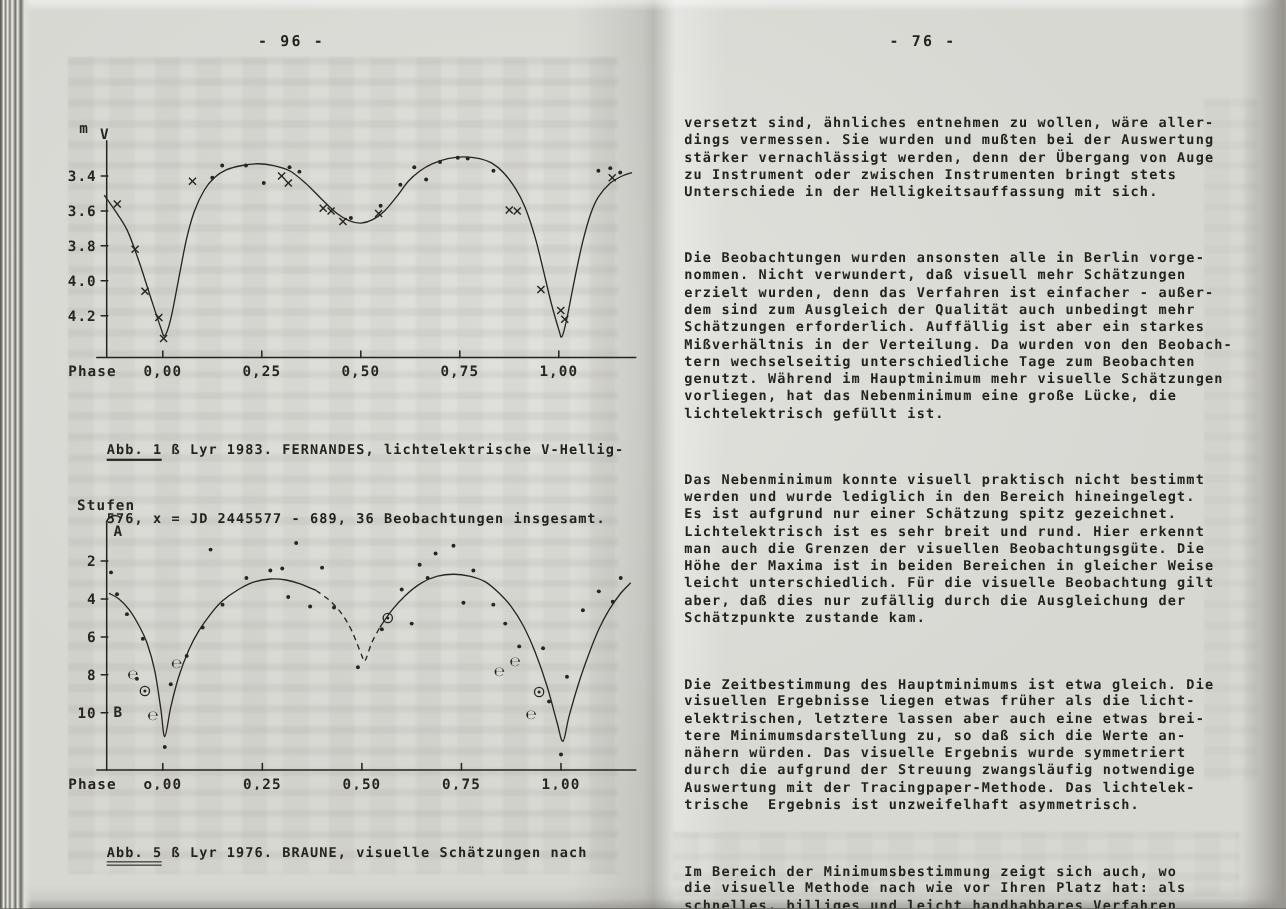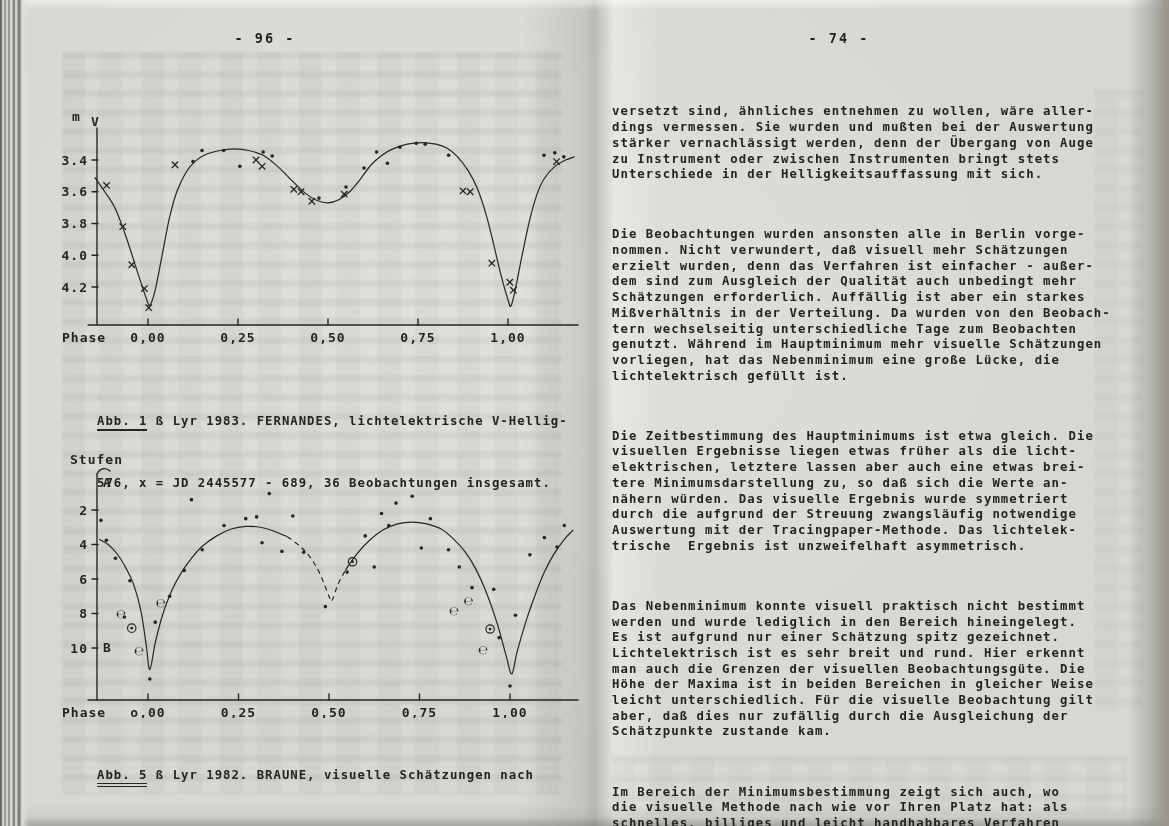--- a/index.html
+++ b/index.html
@@ -14,21 +14,21 @@
     font-family:"DejaVu Sans Mono","Liberation Mono",monospace;color:#24241e;}
   .book-edge{position:absolute;left:0;top:0;width:30px;height:826px;z-index:3;
     background:linear-gradient(90deg,#53524c 0,#8e8d86 2px,#f7f7f3 3px,#85847d 5px,#efefeb 7px,#7b7a73 9px,#f3f3ef 11px,#716f68 14px,#e9e9e4 16px,#696862 19px,#dfdfda 22px,rgba(215,215,210,0) 29px);}
   .bleed{position:absolute;z-index:1;pointer-events:none;filter:blur(1.1px);opacity:.5;
     background:
       repeating-linear-gradient(90deg, rgba(105,103,92,.13) 0 23px, rgba(0,0,0,0) 23px 37px, rgba(105,103,92,.10) 37px 61px, rgba(0,0,0,0) 61px 79px),
       repeating-linear-gradient(180deg, rgba(105,103,92,.17) 0 7px, rgba(0,0,0,0) 7px 19px);}
   .content{position:absolute;z-index:2;}
   .page-number{font-weight:700;font-size:13.5px;letter-spacing:2px;text-align:center;}
   .body-text{font-size:12.3px;font-weight:700;letter-spacing:1.05px;line-height:15.7px;white-space:pre;}
-  .para{margin:0 0 13px 4px;white-space:pre;}
+  .para{margin:0 0 13px 14px;white-space:pre;}
   .caption{font-size:12.3px;font-weight:700;letter-spacing:1px;line-height:20.5px;white-space:pre;}
   .abb1{border-bottom:2px solid #26261f;padding-bottom:1px;}
   .abb2{border-bottom:4px double #26261f;padding-bottom:1px;}
   svg{display:block;}
   svg .ax{stroke:#26261f;stroke-width:1.4;fill:none;stroke-linecap:round;}
   svg .tick{font:700 13px "DejaVu Sans Mono","Liberation Mono",monospace;fill:#26261f;letter-spacing:1px;}
   svg .curve{stroke:#26261f;stroke-width:1.2;fill:none;}
   svg .ink{fill:#26261f;}
   svg .mk{stroke:#26261f;stroke-width:1.3;}
   svg .ring{fill:none;stroke:#26261f;stroke-width:1.2;}
@@ -125,21 +125,21 @@
         <path d="M430.6 162.3875 L437 155.9875" class="mk"></path>
         <path d="M448.59999999999997 175.03750000000002 L454.99999999999994 181.4375" class="mk"></path>
         <path d="M448.59999999999997 181.4375 L454.99999999999994 175.03750000000002" class="mk"></path>
         <path d="M452.2 182.975 L458.59999999999997 189.37499999999997" class="mk"></path>
         <path d="M452.2 189.37499999999997 L458.59999999999997 182.975" class="mk"></path>
         <path d="M495.40000000000003 54.38750000000003 L501.8 60.78750000000004" class="mk"></path>
         <path d="M495.40000000000003 60.78750000000004 L501.8 54.38750000000003" class="mk"></path>
       </svg>
   </div>
 
-  <div class="content caption" style="left:97px;top:370px;width:478px;">
+  <div class="content caption" style="left:97px;top:358px;width:478px;">
     <div><span class="abb1">Abb. 1</span><span> ß Lyr 1983. FERNANDES, lichtelektrische V-Hellig-</span></div>
     <div>576, x = JD 2445577 - 689, 36 Beobachtungen insgesamt.</div>
   </div>
 
   <div class="content" style="left:58px;top:446px;">
     <svg width="525" height="272" viewBox="0 0 525 272">
         <path d="M39 28 V 254" class="ax"></path>
         <path d="M30 254 H 520" class="ax"></path>
         <path d="M39 28 C 42 22,48 21,52 25" class="ax"></path>
         <path d="M34 64 H 40" class="ax"></path>
@@ -218,61 +218,61 @@
         <circle cx="294.53" cy="115.75" r="4.2" class="ring"></circle>
         <circle cx="294.53" cy="115.75" r="1.4" class="ink"></circle>
         <circle cx="432.09" cy="183.025" r="4.2" class="ring"></circle>
         <circle cx="432.09" cy="183.025" r="1.4" class="ink"></circle>
         <text x="45.112" y="41.2625" class="tick">A</text>
         <text x="45.112" y="206" class="tick">B</text>
       </svg>
   </div>
 
   <div class="content caption" style="left:97px;top:724px;width:478px;">
-    <div><span class="abb2">Abb. 5</span><span> ß Lyr 1982. BRAUNE, visuelle Schätzungen nach</span></div>
-    
-    
-    
-  </div>
-
-  <div class="content page-number" style="left:594px;top:30px;width:490px;">- 74 -</div>
+    <div><span class="abb2">Abb. 5</span><span> ß Lyr 1976. BRAUNE, visuelle Schätzungen nach</span></div>
+    
+    
+    
+  </div>
+
+  <div class="content page-number" style="left:594px;top:30px;width:490px;">- 76 -</div>
 
   <div class="content body-text" style="left:608px;top:73px;width:540px;">
     <div class="para">versetzt sind, ähnliches entnehmen zu wollen, wäre aller-
 dings vermessen. Sie wurden und mußten bei der Auswertung
 stärker vernachlässigt werden, denn der Übergang von Auge
 zu Instrument oder zwischen Instrumenten bringt stets
 Unterschiede in der Helligkeitsauffassung mit sich.</div>
     <div class="para">Die Beobachtungen wurden ansonsten alle in Berlin vorge-
 nommen. Nicht verwundert, daß visuell mehr Schätzungen
 erzielt wurden, denn das Verfahren ist einfacher - außer-
 dem sind zum Ausgleich der Qualität auch unbedingt mehr
 Schätzungen erforderlich. Auffällig ist aber ein starkes
 Mißverhältnis in der Verteilung. Da wurden von den Beobach-
 tern wechselseitig unterschiedliche Tage zum Beobachten
 genutzt. Während im Hauptminimum mehr visuelle Schätzungen
 vorliegen, hat das Nebenminimum eine große Lücke, die
 lichtelektrisch gefüllt ist.</div>
-    <div class="para">Die Zeitbestimmung des Hauptminimums ist etwa gleich. Die
-visuellen Ergebnisse liegen etwas früher als die licht-
-elektrischen, letztere lassen aber auch eine etwas brei-
-tere Minimumsdarstellung zu, so daß sich die Werte an-
-nähern würden. Das visuelle Ergebnis wurde symmetriert
-durch die aufgrund der Streuung zwangsläufig notwendige
-Auswertung mit der Tracingpaper-Methode. Das lichtelek-
-trische  Ergebnis ist unzweifelhaft asymmetrisch.</div>
     <div class="para">Das Nebenminimum konnte visuell praktisch nicht bestimmt
 werden und wurde lediglich in den Bereich hineingelegt.
 Es ist aufgrund nur einer Schätzung spitz gezeichnet.
 Lichtelektrisch ist es sehr breit und rund. Hier erkennt
 man auch die Grenzen der visuellen Beobachtungsgüte. Die
 Höhe der Maxima ist in beiden Bereichen in gleicher Weise
 leicht unterschiedlich. Für die visuelle Beobachtung gilt
 aber, daß dies nur zufällig durch die Ausgleichung der
 Schätzpunkte zustande kam.</div>
+    <div class="para">Die Zeitbestimmung des Hauptminimums ist etwa gleich. Die
+visuellen Ergebnisse liegen etwas früher als die licht-
+elektrischen, letztere lassen aber auch eine etwas brei-
+tere Minimumsdarstellung zu, so daß sich die Werte an-
+nähern würden. Das visuelle Ergebnis wurde symmetriert
+durch die aufgrund der Streuung zwangsläufig notwendige
+Auswertung mit der Tracingpaper-Methode. Das lichtelek-
+trische  Ergebnis ist unzweifelhaft asymmetrisch.</div>
     <div class="para">Im Bereich der Minimumsbestimmung zeigt sich auch, wo
 die visuelle Methode nach wie vor Ihren Platz hat: als
 schnelles, billiges und leicht handhabbares Verfahren
 zur Minimumszeitbestimmung und damit zur zeitlichen Perio-
 denkontrolle auch bei langperiodischen Bedeckungsver-
 änderlichen sowie für Maximumsbestimmungen bei RR Lyrae-
 Sternen.</div>
     
   </div>
 

